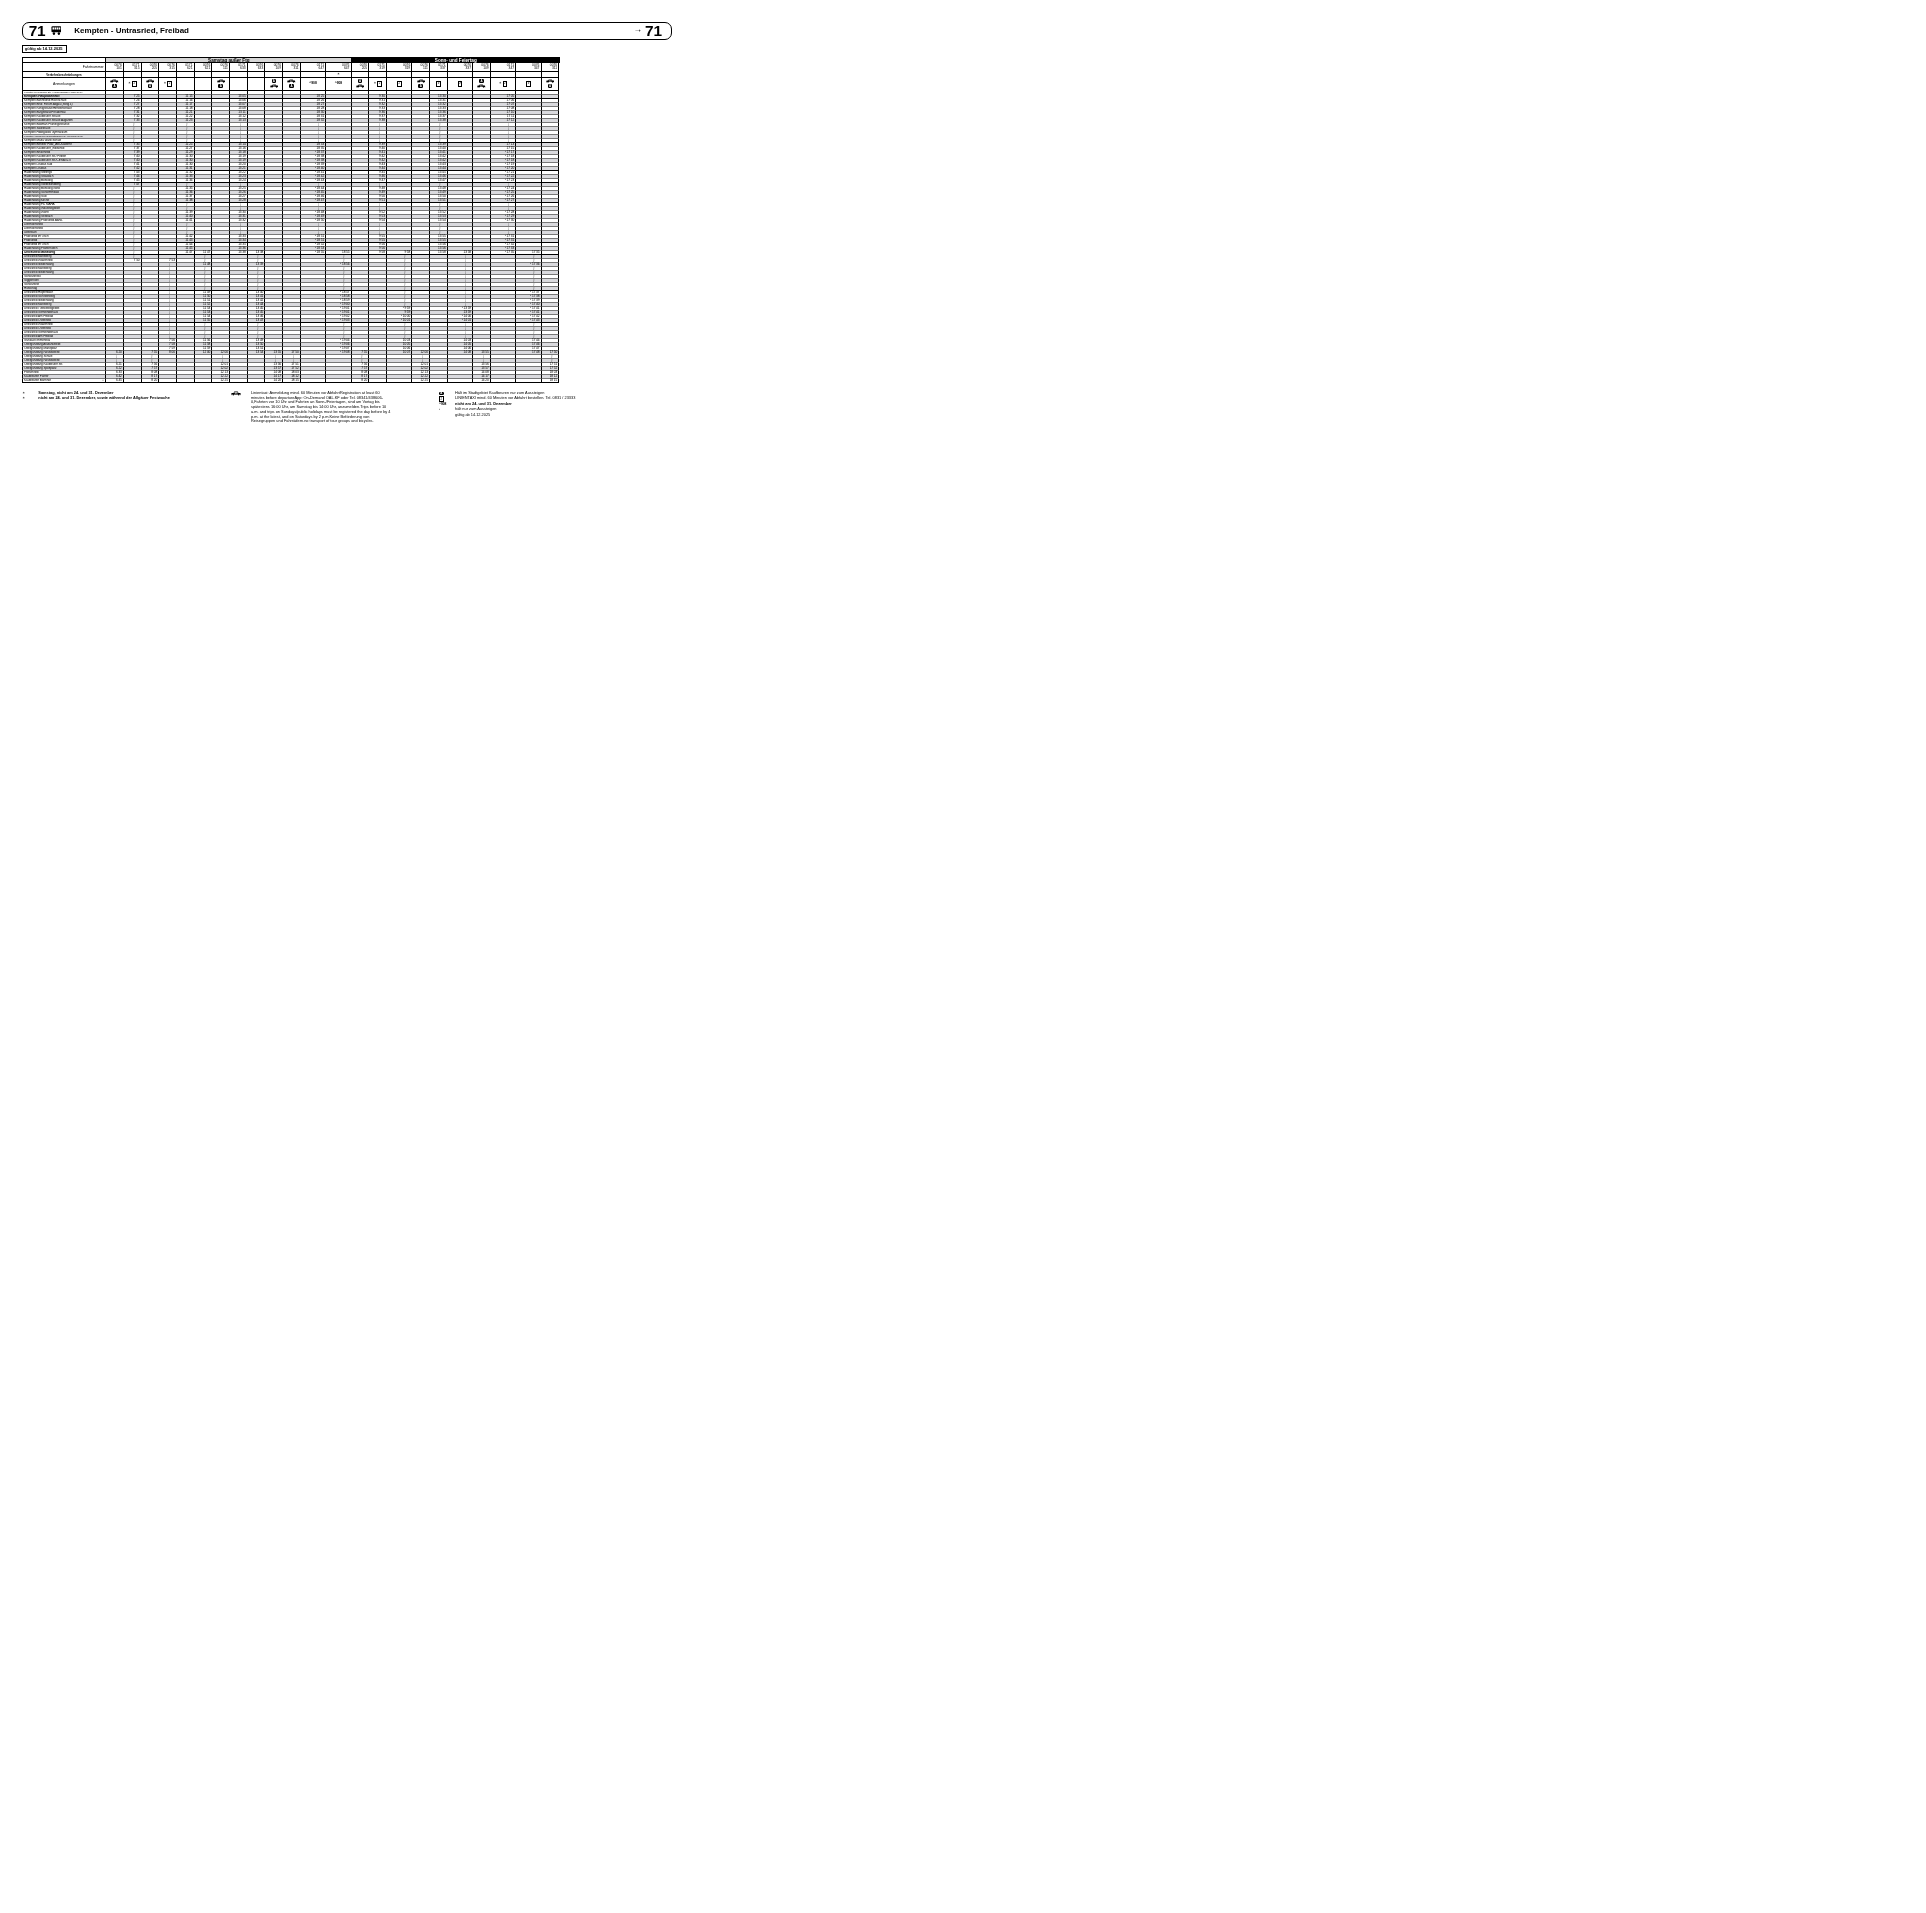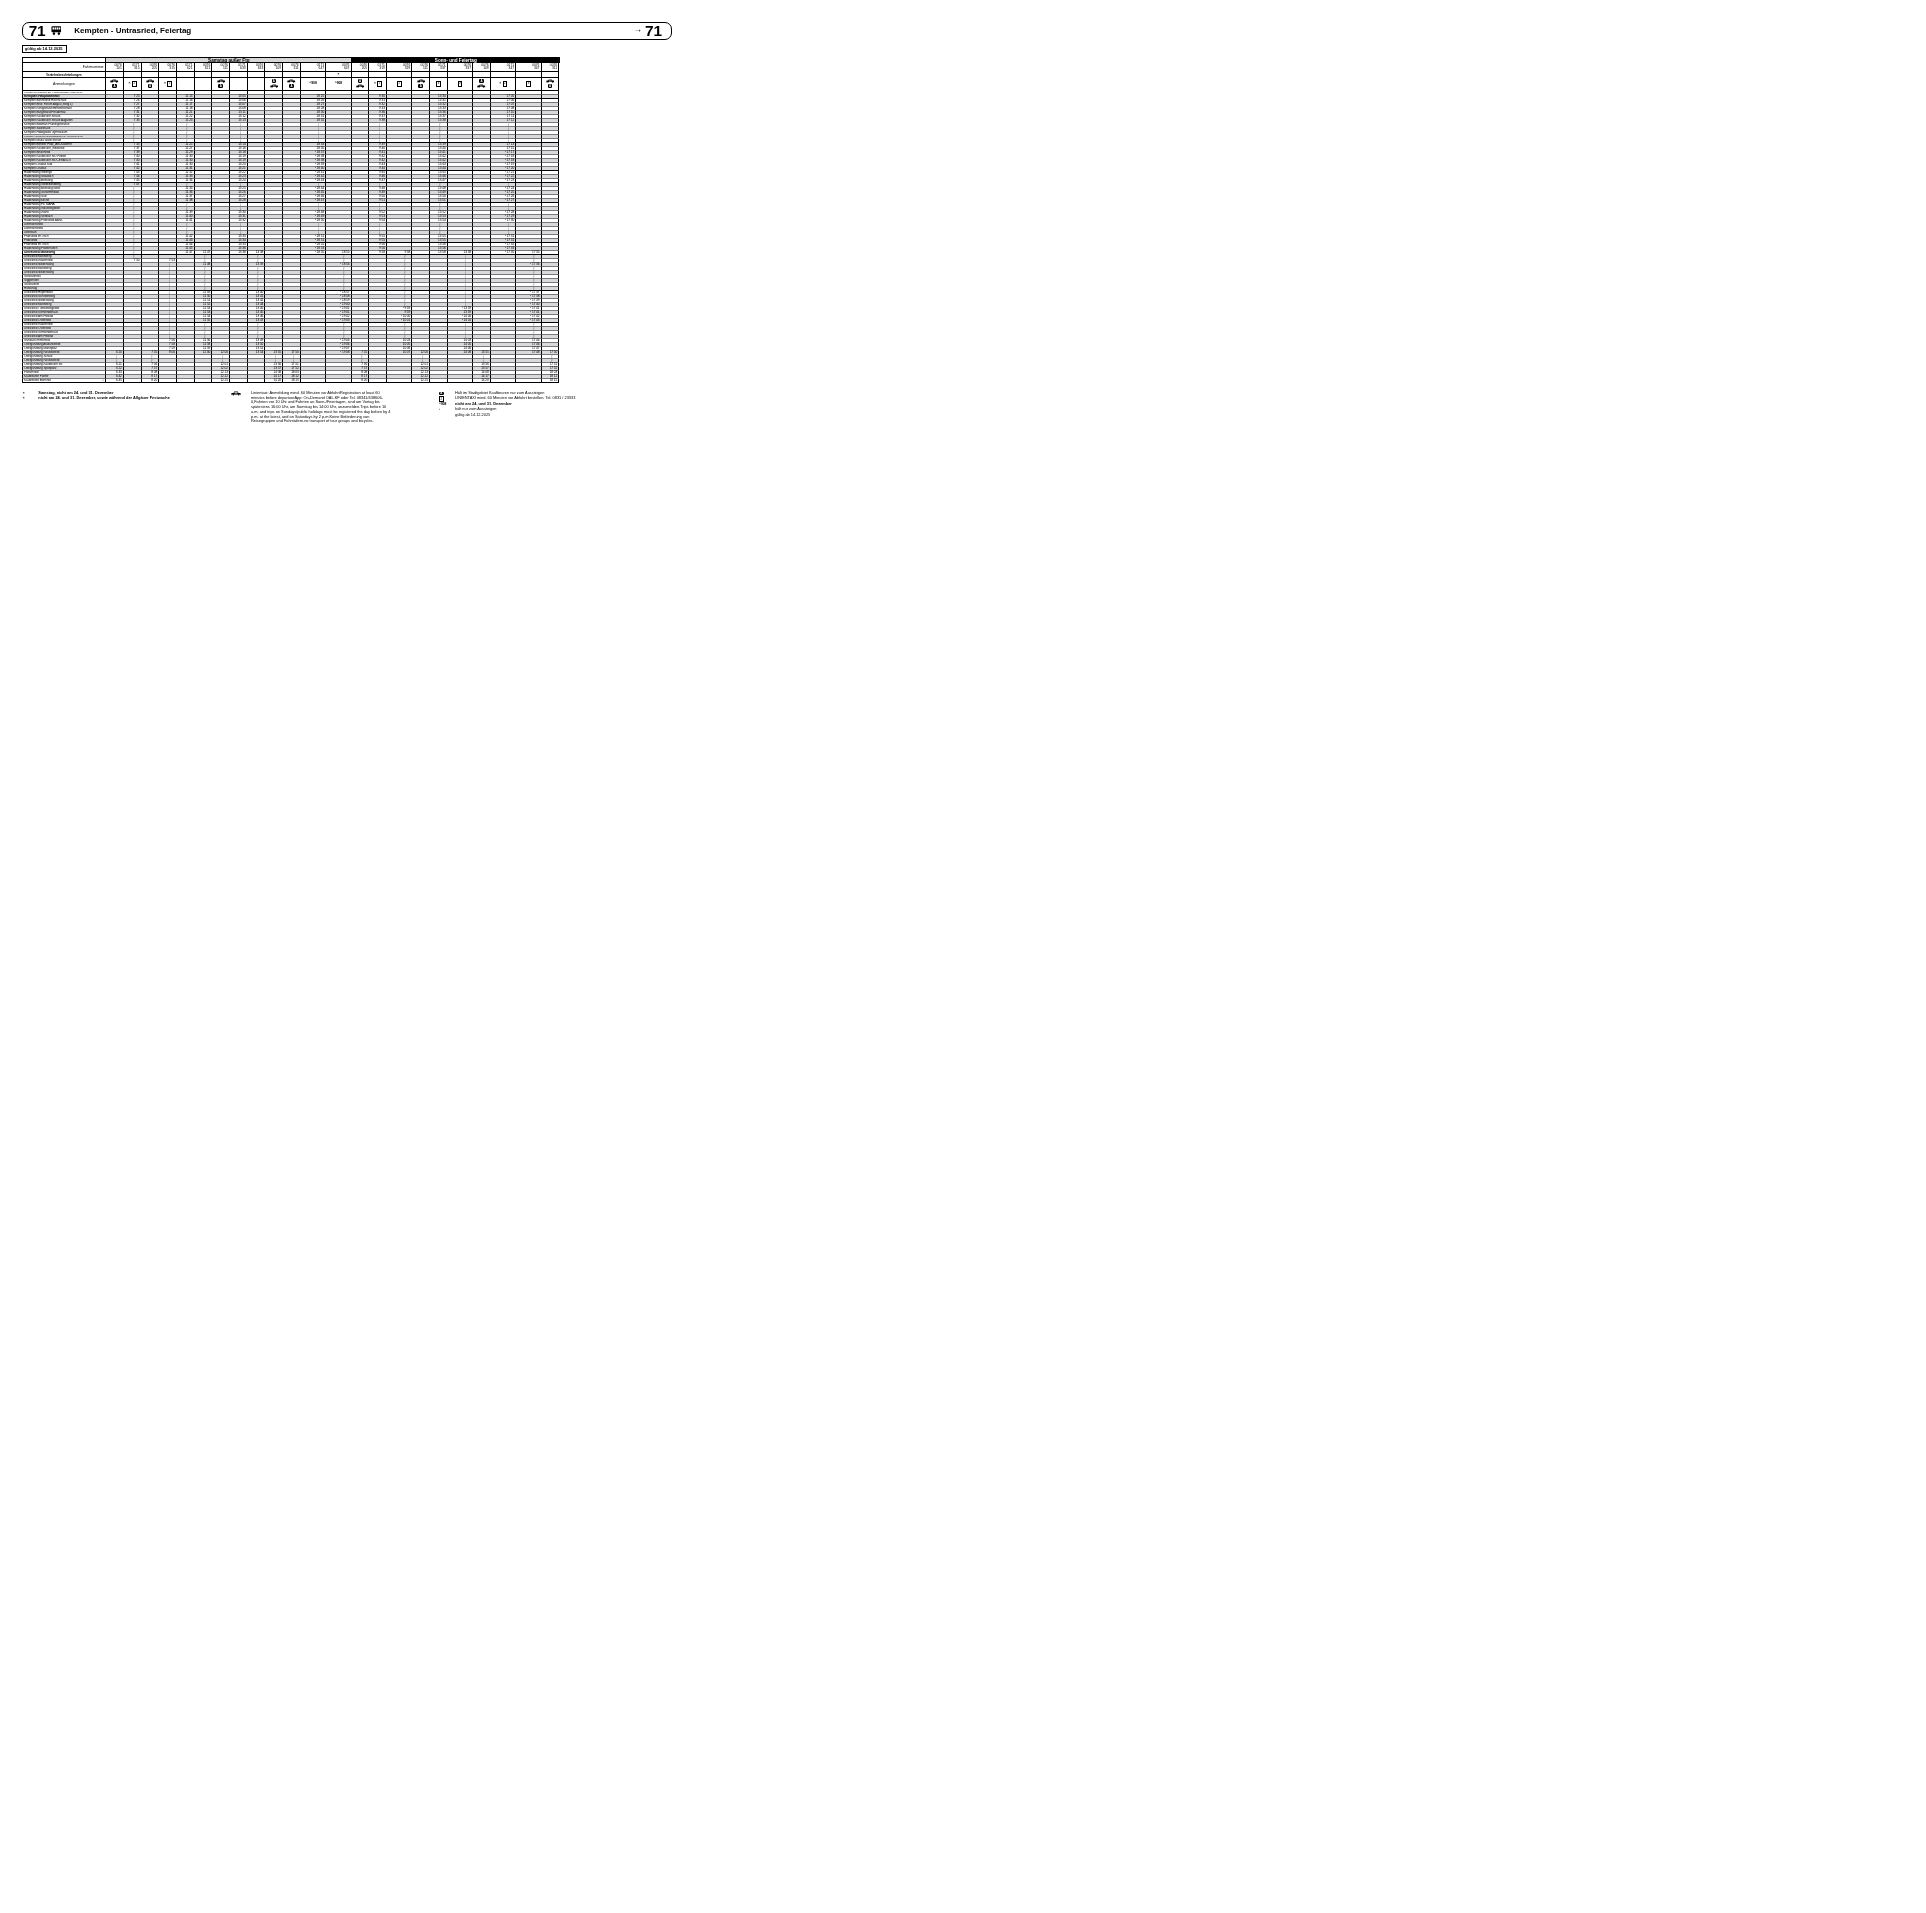--- a/index.html
+++ b/index.html
@@ -79,21 +79,21 @@
       <svg width="10.8" height="9.2" viewBox="0 0 30 26">
         <rect x="1" y="1" width="28" height="17" rx="3" fill="#000"></rect>
         <rect x="4" y="4" width="4.6" height="6" fill="#fff"></rect>
         <rect x="9.8" y="4" width="4.6" height="6" fill="#fff"></rect>
         <rect x="15.6" y="4" width="4.6" height="6" fill="#fff"></rect>
         <rect x="21.4" y="4" width="4.6" height="6" fill="#fff"></rect>
         <ellipse cx="8" cy="21.5" rx="3.4" ry="4" fill="#000"></ellipse>
         <ellipse cx="22" cy="21.5" rx="3.4" ry="4" fill="#000"></ellipse>
       </svg>
     </span>
-    <span class="route-title">Kempten - Untrasried, Feiertag</span>
+    <span class="route-title">Kempten - Untrasried, Freibad</span>
     <span class="hdr-spacer"></span>
     <span class="dir-arrow">→</span>
     <span class="dir-no">71</span>
   </div>
 
   <div class="validity-box">gültig ab 14.12.2025</div>
 
   <div id="grid">
       <div class="trow band">
         <div class="cell lab" style="width: 84px; height: 6.2px;"></div>

